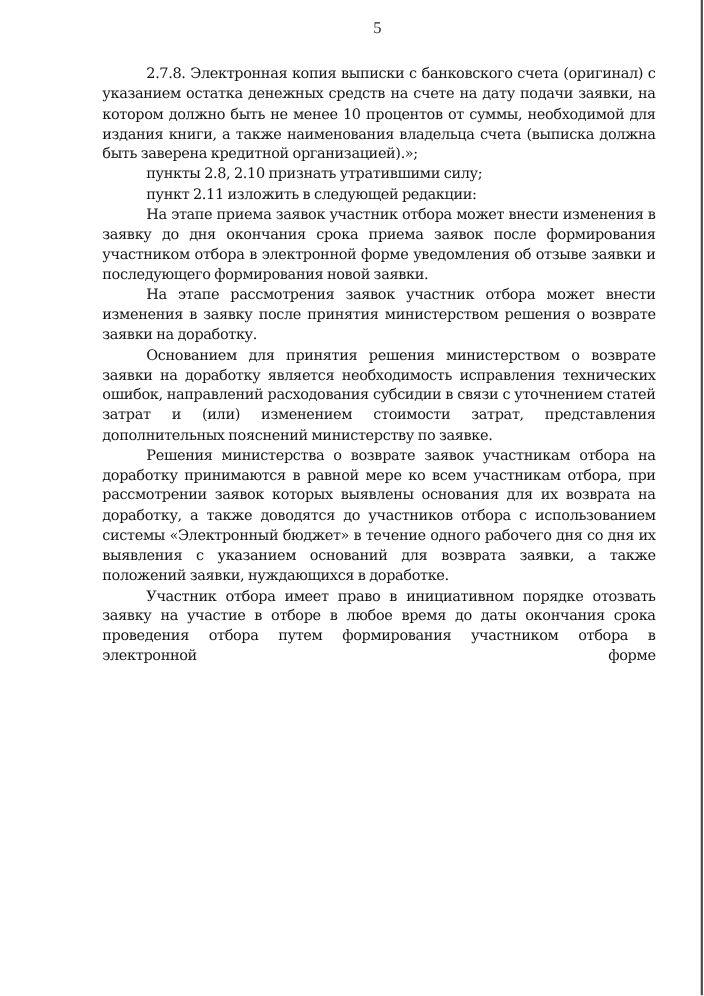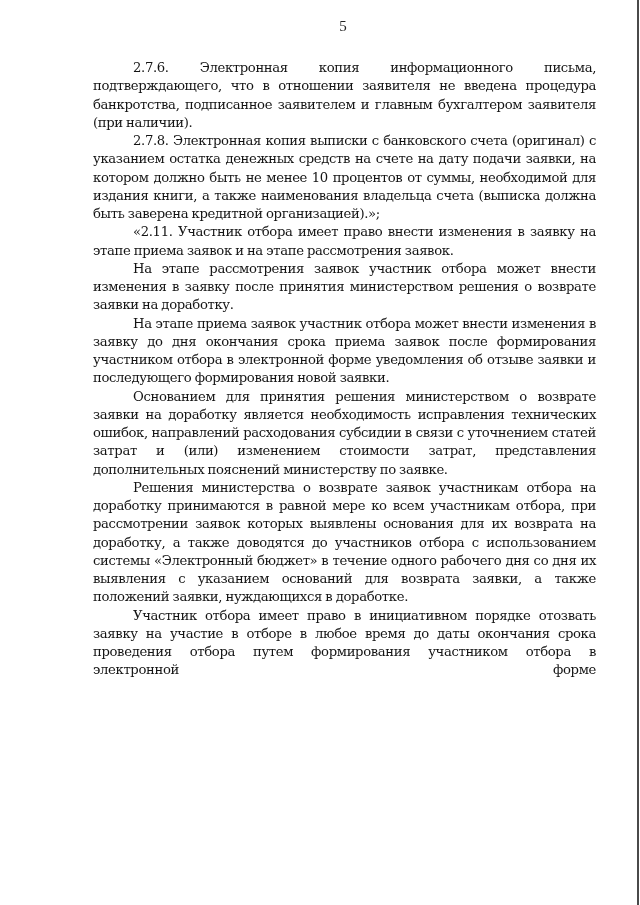--- a/index.html
+++ b/index.html
@@ -63,24 +63,24 @@
       text-align-last: justify;
     }
   </style>
 </head>
 <body>
 
 <div class="page">
   <div class="page-number">5</div>
 
   <div class="body-text">
-    <p class="indent">2.7.6. Электронная копия информационного письма, подтверждающего, что в отношении заявителя не введена процедура банкротства, подписанное заявителем и главным бухгалтером заявителя (при наличии).</p>
     <p class="indent">2.7.8. Электронная копия выписки с банковского счета (оригинал) с указанием остатка денежных средств на счете на дату подачи заявки, на котором должно быть не менее 10 процентов от суммы, необходимой для издания книги, а также наименования владельца счета (выписка должна быть заверена кредитной организацией).»;</p>
-    <p class="indent">«2.11. Участник отбора имеет право внести изменения в заявку на этапе приема заявок и на этапе рассмотрения заявок.</p>
+    <p class="indent">пункты 2.8, 2.10 признать утратившими силу;</p>
+    <p class="indent">пункт 2.11 изложить в следующей редакции:</p>
+    <p class="indent">На этапе приема заявок участник отбора может внести изменения в заявку до дня окончания срока приема заявок после формирования участником отбора в электронной форме уведомления об отзыве заявки и последующего формирования новой заявки.</p>
     <p class="indent">На этапе рассмотрения заявок участник отбора может внести изменения в заявку после принятия министерством решения о возврате заявки на доработку.</p>
-    <p class="indent">На этапе приема заявок участник отбора может внести изменения в заявку до дня окончания срока приема заявок после формирования участником отбора в электронной форме уведомления об отзыве заявки и последующего формирования новой заявки.</p>
     <p class="indent">Основанием для принятия решения министерством о возврате заявки на доработку является необходимость исправления технических ошибок, направлений расходования субсидии в связи с уточнением статей затрат и (или) изменением стоимости затрат, представления дополнительных пояснений министерству по заявке.</p>
     <p class="indent">Решения министерства о возврате заявок участникам отбора на доработку принимаются в равной мере ко всем участникам отбора, при рассмотрении заявок которых выявлены основания для их возврата на доработку, а также доводятся до участников отбора с использованием системы «Электронный бюджет» в течение одного рабочего дня со дня их выявления с указанием оснований для возврата заявки, а также положений заявки, нуждающихся в доработке.</p>
     <p class="indent justify-last">Участник отбора имеет право в инициативном порядке отозвать заявку на участие в отборе в любое время до даты окончания срока проведения отбора путем формирования участником отбора в электронной форме</p>
   </div>
 
   <div class="scan-edge"></div>
 </div>
 
 </body></html>

